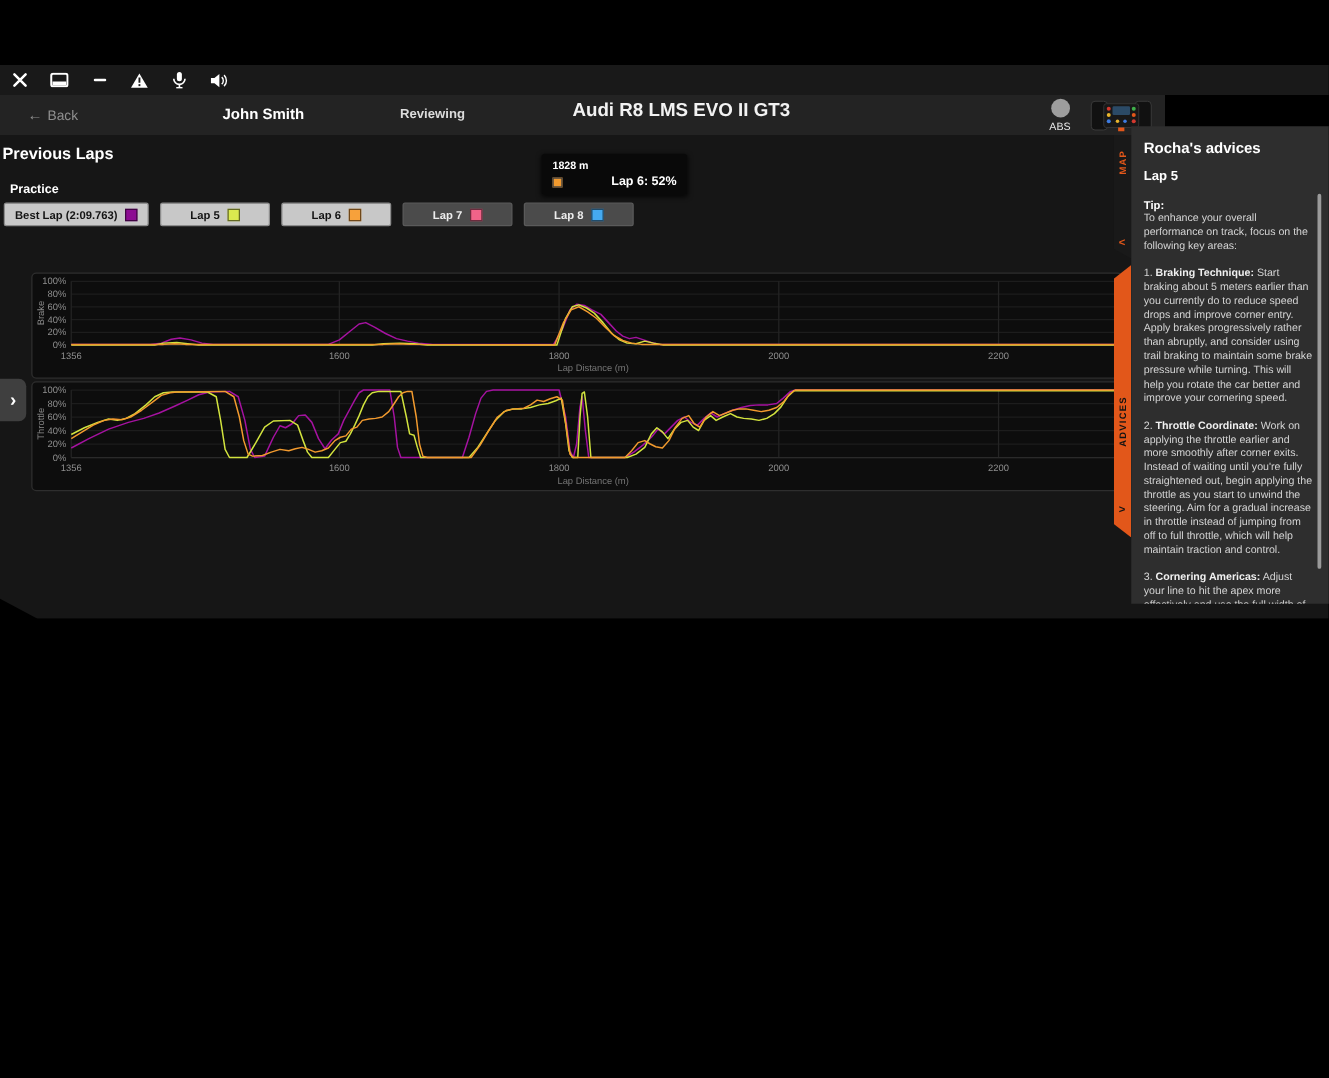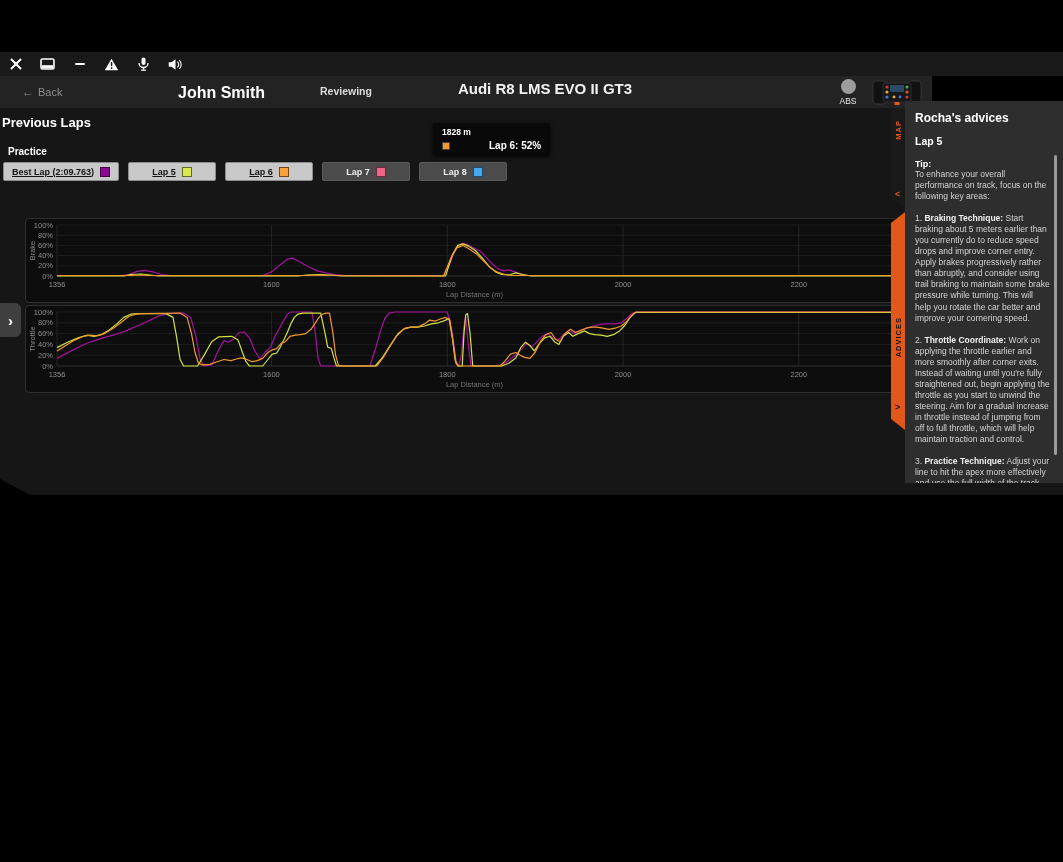--- a/index.html
+++ b/index.html
@@ -6,39 +6,39 @@
   html,body { width:1063px; height:862px; background:#000; overflow:hidden;
               font-family:"Liberation Sans", sans-serif; }
   #window-bar { position:absolute; left:0; top:52px; width:1063px; height:24px;
     background:#191919; display:flex; align-items:center; gap:17px; padding-left:8px; }
   #window-bar .wicon { width:15px; height:15px; display:flex; align-items:center; justify-content:center; }
   #window-bar svg { display:block; }
 
   #header { position:absolute; left:0; top:76px; width:932px; height:32px; background:#232323;padding-left:47px; }
   #back { position:absolute; left:22px; top:9px; color:#8f8f8f; font-size:11px; }
   #back .arrow { font-size:12px; margin-right:4px; }
-  #driver-name { position:absolute; left:178px; top:8px; color:#fff; font-weight:bold; font-size:16px; }
+  #driver-name { position:absolute; left:178px; top:8px; color:#fff; font-weight:bold; font-size:12px; }
   #session-state { position:absolute; left:320px; top:9px; color:#dcdcdc; font-weight:bold; font-size:10.5px; }
   #car-block { position:absolute; left:420px; top:4px; width:250px; text-align:center; }
   #car-title { color:#f2f2f2; font-weight:bold; font-size:15px; }
   #car-subtitle { color:#9c9c9c; font-size:7.5px; margin-top:16px; }
   #abs-block { position:absolute; left:834px; top:3px; width:28px; text-align:center; }
   #abs-light { width:15px; height:15px; border-radius:50%; background:#9d9d9d; margin:0 auto 2px; }
   #abs-label { color:#e8e8e8; font-size:8.5px; }
   #wheel { position:absolute; left:872px; top:2px; }
 
   #content { position:absolute; left:0; top:108px; width:1063px; height:387px; background:#161616;
     clip-path:polygon(0 0,100% 0,100% 100%,30px 100%,0 calc(100% - 16px)); }
   #prev-laps-title { position:absolute; left:2px; top:7px; color:#fff; font-weight:bold; font-size:13px; }
   #practice-label { position:absolute; left:8px; top:38px; color:#fff; font-weight:bold; font-size:10px; }
   #lap-buttons { position:absolute; left:3px; top:54px; display:flex; gap:9px; }
   .lap-btn { height:19px; min-width:88px; border-radius:2px; display:flex; align-items:center;
     justify-content:center; gap:6px; font-size:9px; font-weight:bold; padding:0 8px; cursor:pointer; }
   .lap-btn:first-child { min-width:106px; }
-  .lap-btn.active { background:#c8c8c8; color:#141414; border:1px solid #8c8c8c;text-decoration:underline; }
+  .lap-btn.active { background:#c8c8c8; color:#141414; border:1px solid #8c8c8c; }
   .lap-btn.inactive { background:#4b4b4b; color:#ededed; border:1px solid #5a5a5a; }
   .lap-swatch { width:10px; height:10px; border:1px solid rgba(0,0,0,.55); }
 
   .chart-panel { position:absolute; left:25px; width:873px; background:#0d0d0d;
     border:1px solid #2e2e2e; border-radius:4px; }
   #brake-panel { top:110px; height:85px; }
   #throttle-panel { top:197px; height:88px; }
   .chart-host { position:absolute; inset:0; }
 
   #chart-tooltip { position:absolute; left:433px; top:15px; background:rgba(8,8,8,.95);
@@ -273,16 +273,16 @@
 </div>
 
 <div id="sidebar">
   <div id="sidebar-title">Rocha's advices</div>
   <div id="sidebar-lap">Lap 5</div>
   <div id="tip-heading">Tip:</div>
   <div class="sb-text" id="sidebar-intro">To enhance your overall performance on track, focus on the following key areas:</div>
   <div id="advice-list">
       <div class="sb-text advice">1. <b>Braking Technique:</b> Start braking about 5 meters earlier than you currently do to reduce speed drops and improve corner entry. Apply brakes progressively rather than abruptly, and consider using trail braking to maintain some brake pressure while turning. This will help you rotate the car better and improve your cornering speed.</div>
       <div class="sb-text advice">2. <b>Throttle Coordinate:</b> Work on applying the throttle earlier and more smoothly after corner exits. Instead of waiting until you're fully straightened out, begin applying the throttle as you start to unwind the steering. Aim for a gradual increase in throttle instead of jumping from off to full throttle, which will help maintain traction and control.</div>
-      <div class="sb-text advice">3. <b>Practice Technique:</b> Adjust your line to hit the apex more effectively and use the full width of the track. Initiate your turn earlier to carry more speed through the corners, and maintain a consistent steering angle to avoid oversteering. Coordinate your throttle application with your steering inputs to</div>
+      <div class="sb-text advice">3. <b>Cornering Americas:</b> Adjust your line to hit the apex more effectively and use the full width of the track. Initiate your turn earlier to carry more speed through the corners, and maintain a consistent steering angle to avoid oversteering. Coordinate your throttle application with your steering inputs to</div>
     </div>
 </div>
 <div id="sidebar-scrollbar"></div>
 
 </body></html>

